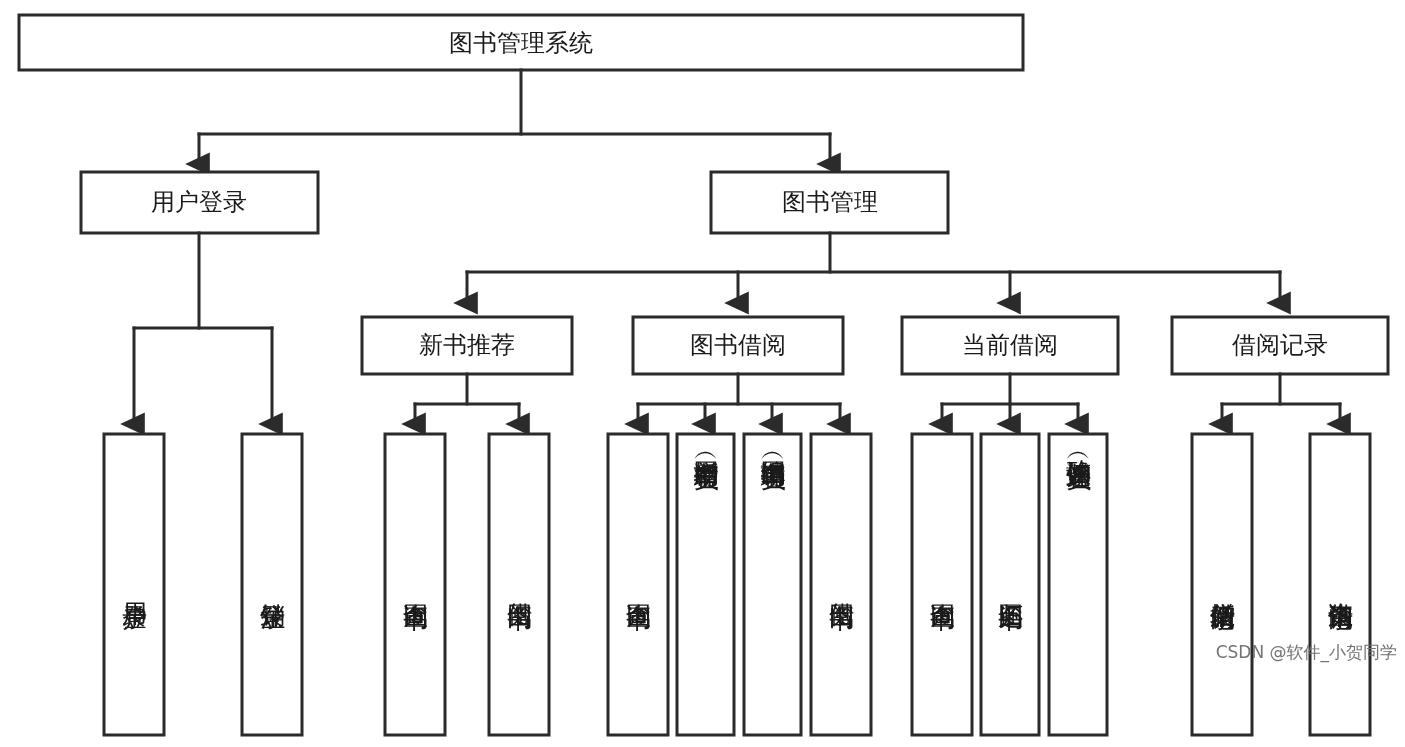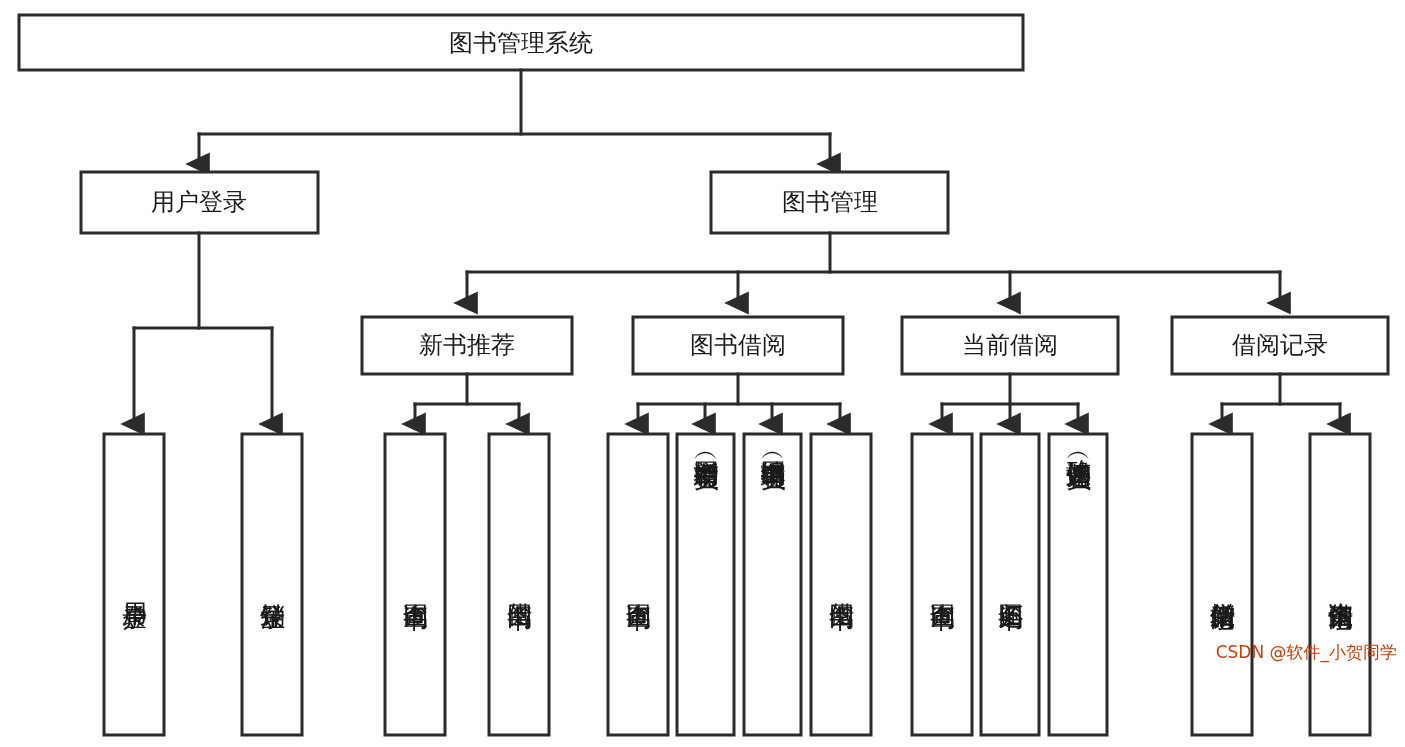--- a/index.html
+++ b/index.html
@@ -12,21 +12,21 @@
   .node-rect{fill:#ffffff;stroke:#2b2b2b;stroke-width:3;}
   .connector{stroke:#2b2b2b;stroke-width:3;fill:none;stroke-linecap:square;}
   .node-label{
     font-family:"DejaVu Sans","Liberation Sans",sans-serif;
     fill:#1a1a1a;font-size:24px;
     text-anchor:middle;dominant-baseline:middle;
   }
   .watermark{
     position:absolute;right:8px;bottom:6px;
     font-family:"DejaVu Sans","Liberation Sans",sans-serif;
-    font-size:17px;color:#c2410c;white-space:nowrap;
+    font-size:17px;color:#737373;white-space:nowrap;
     pointer-events:none;user-select:none;
   }
   .vbox-wrap{
     position:absolute;
     display:flex;align-items:center;justify-content:center;
     box-sizing:border-box;
     pointer-events:none;
   }
   .vbox-text{
     writing-mode:vertical-rl;

